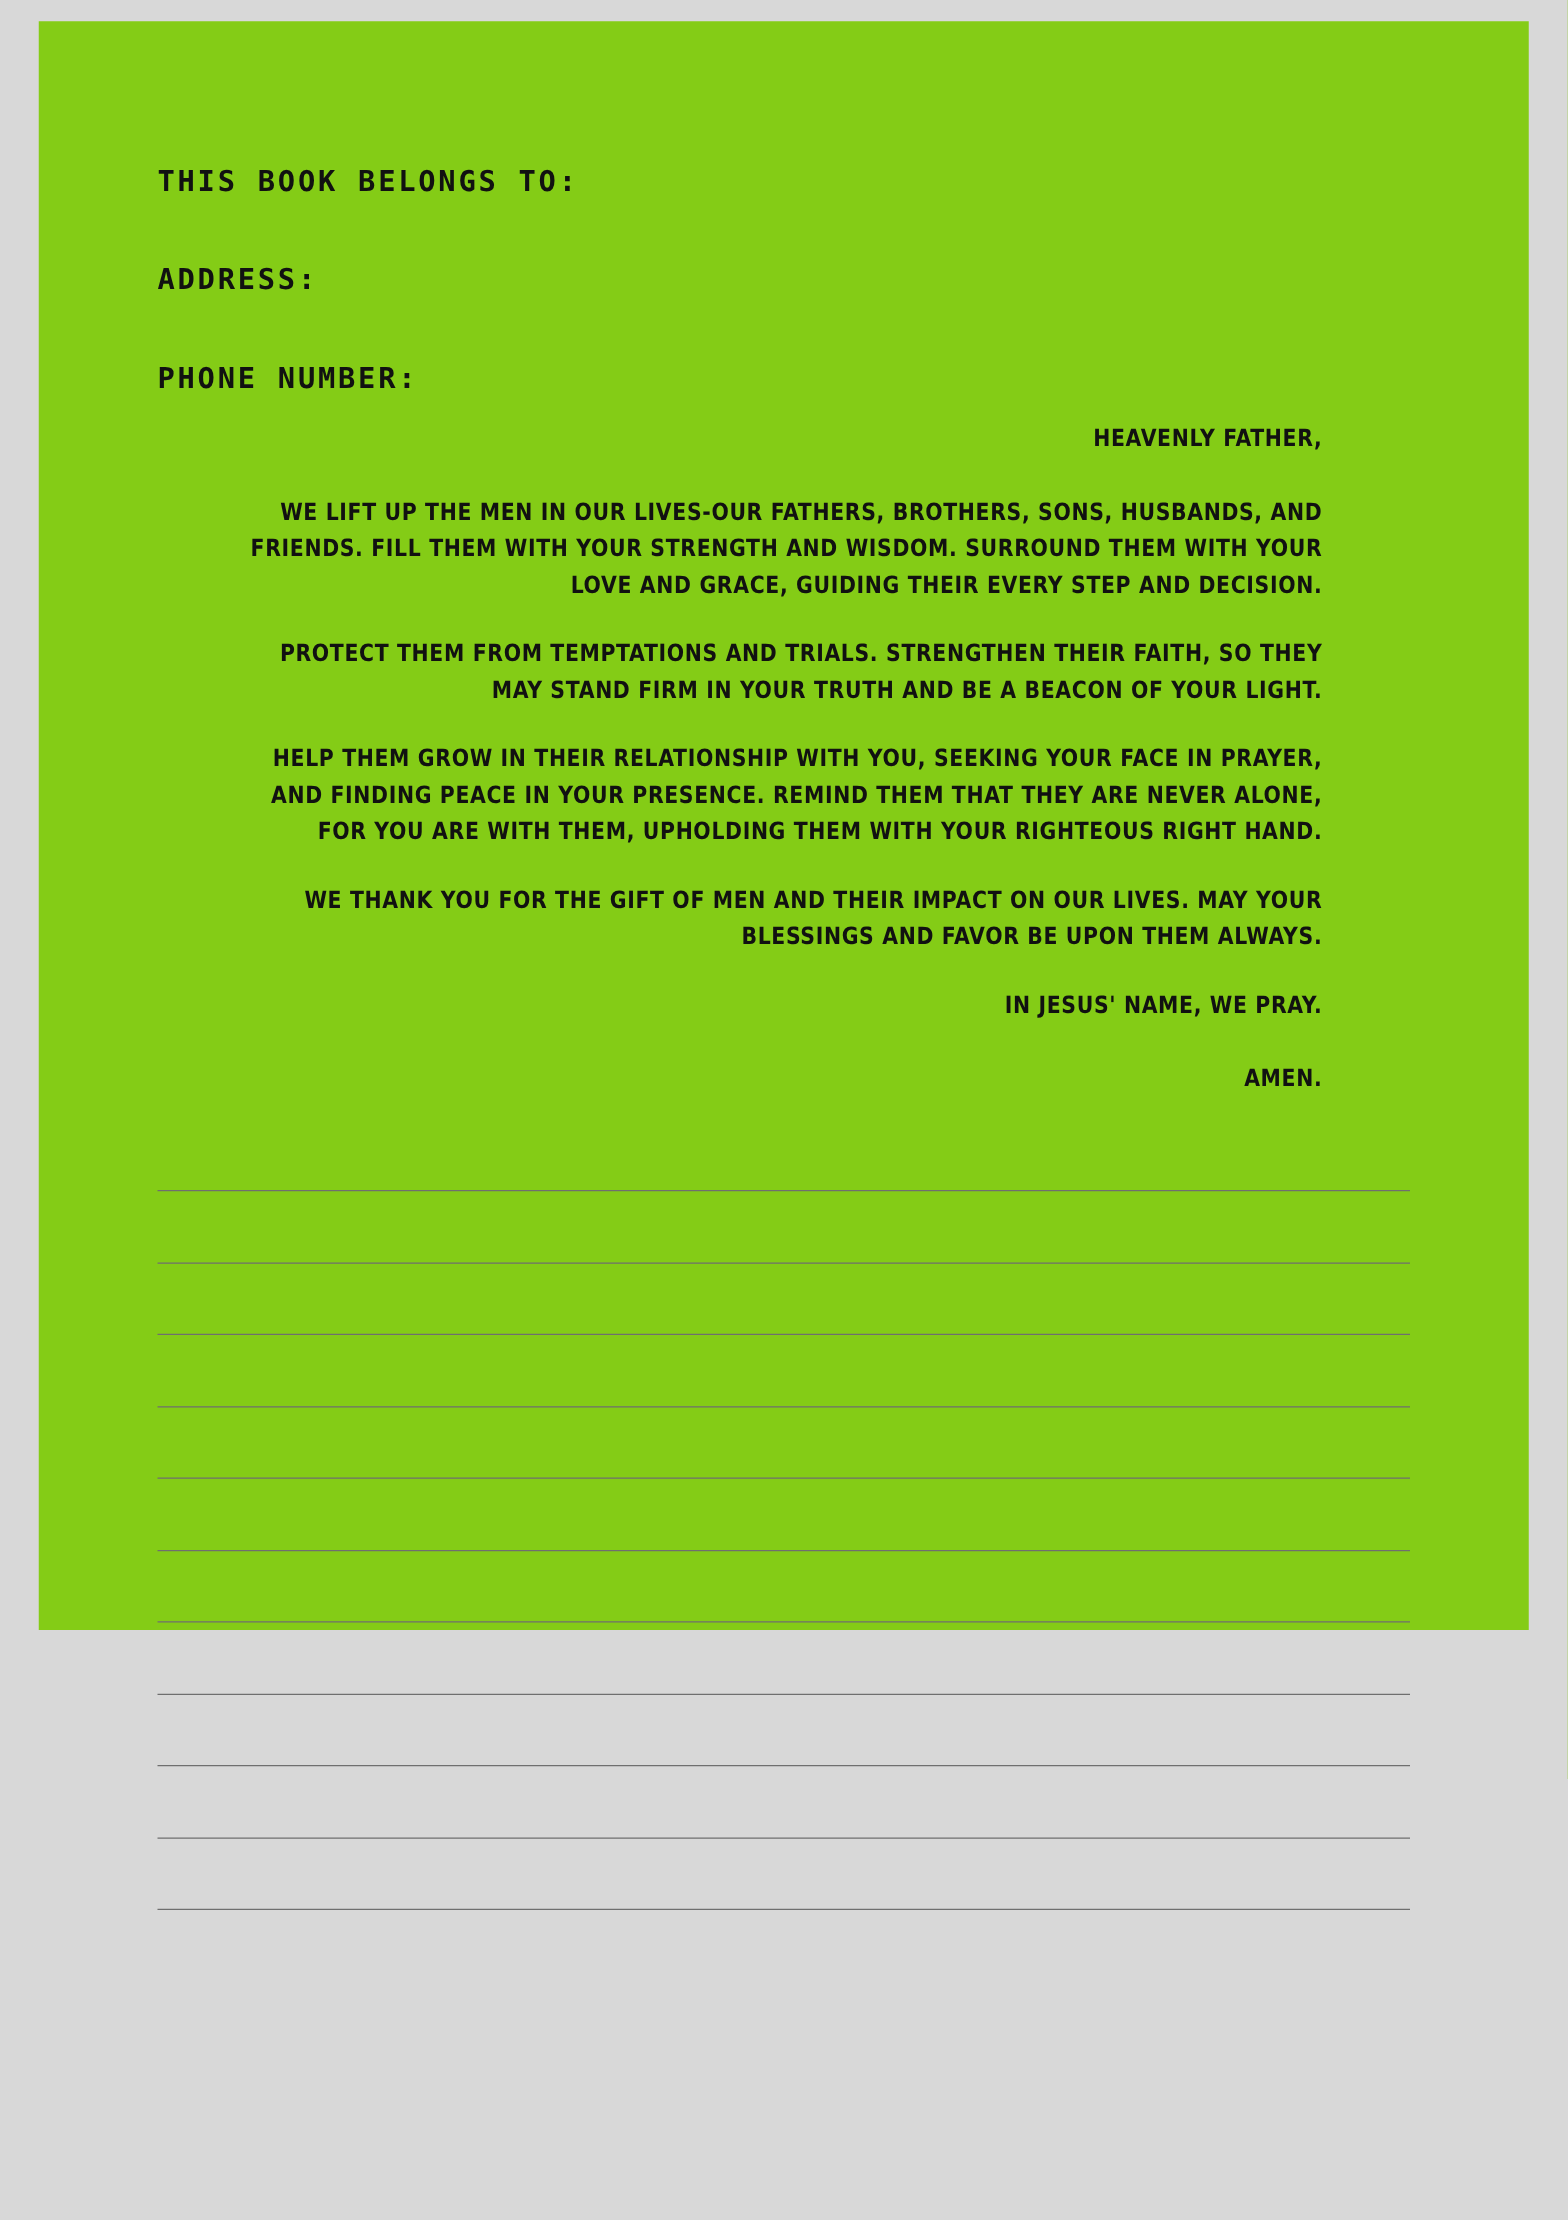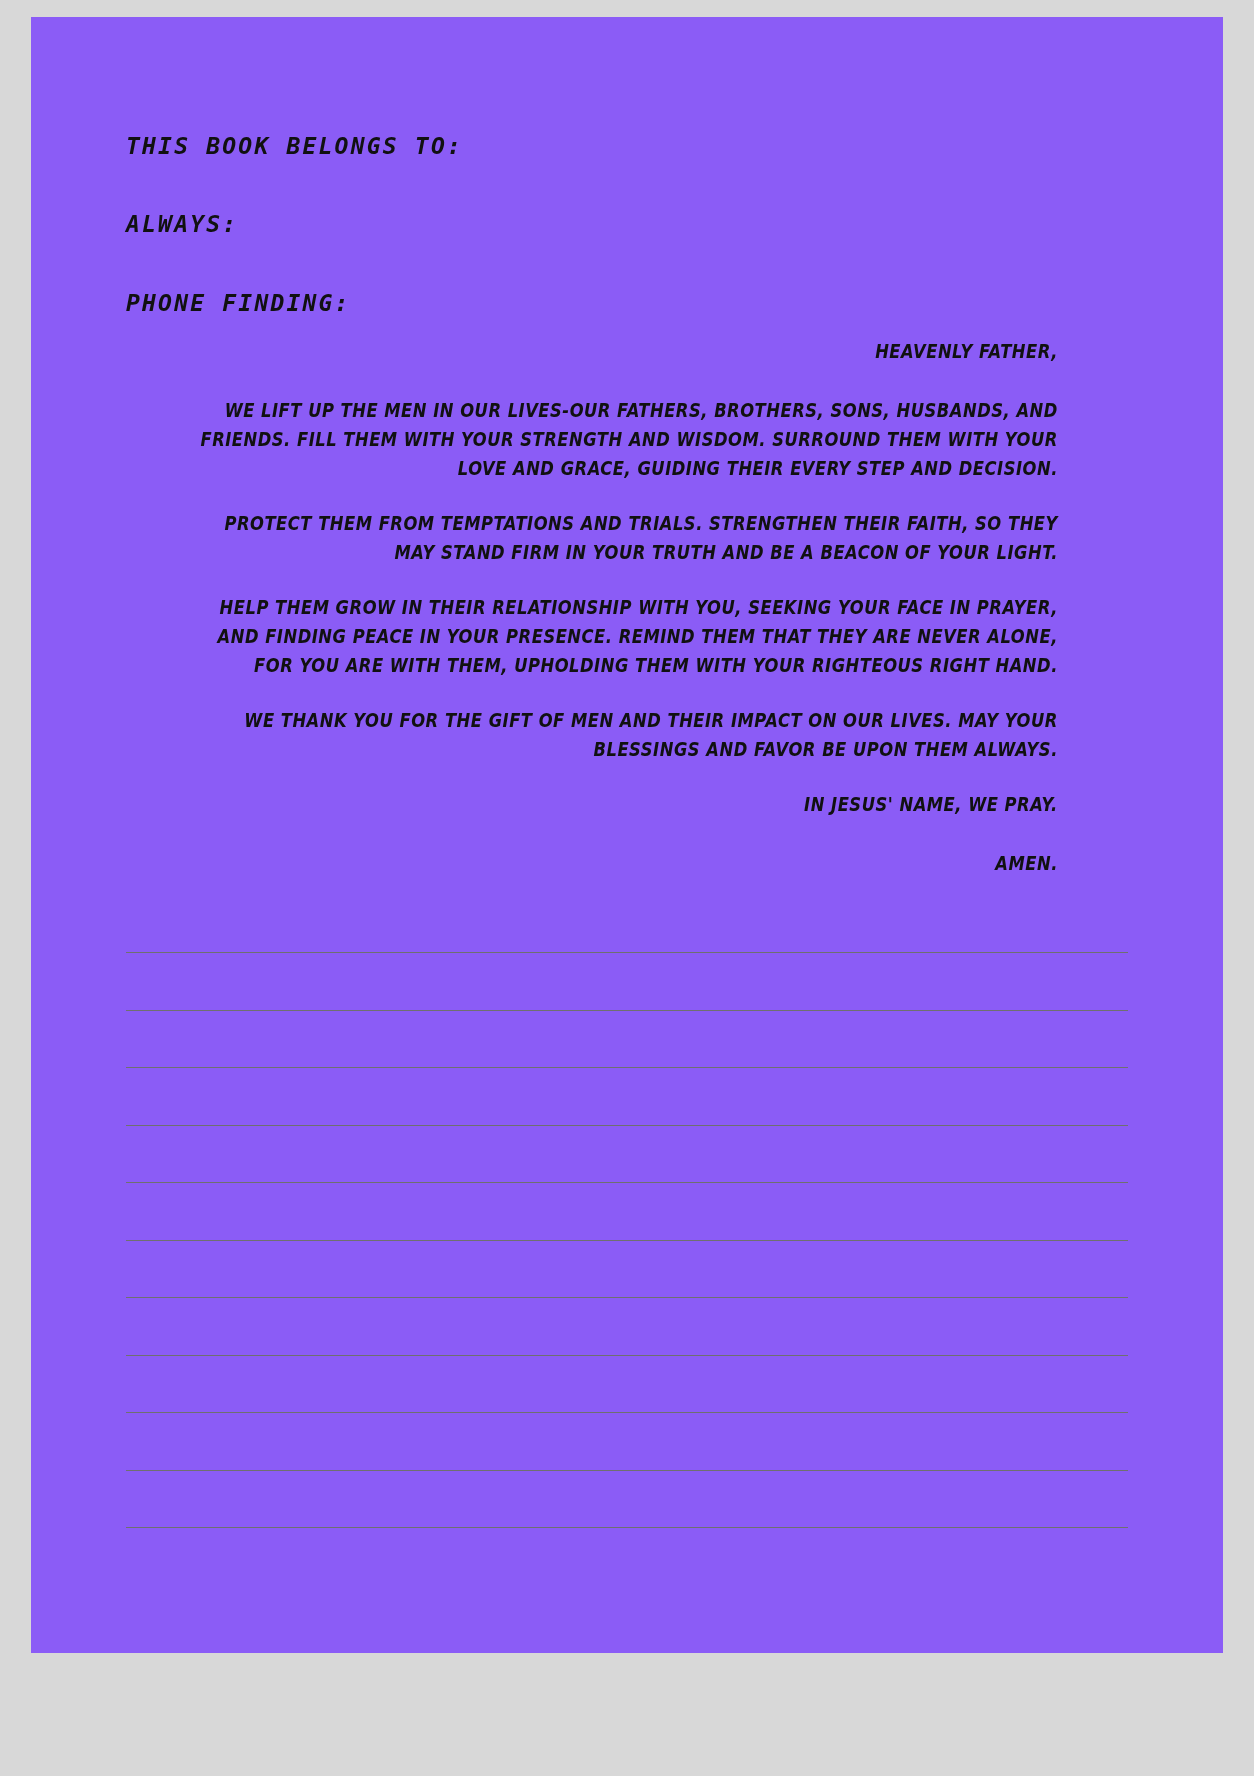--- a/index.html
+++ b/index.html
@@ -11,24 +11,23 @@
     width: 1254px;
     height: 1776px;
     font-family: "DejaVu Sans Mono", monospace;
     overflow: hidden;
   }
   .page {
     position: absolute;
     left: 31px;
     top: 17px;
     width: 1192px;
-    height: 1636px;
-    background: #8b5cf6;
+    height: 1287px;
+    background: #84cc16;
     box-sizing: border-box;
-    font-style: italic;
   }
   .content {
     position: absolute;
     left: 0;
     top: 0;
     width: 100%;
     height: 100%;
   }
 
   
@@ -83,22 +82,22 @@
     margin-bottom: 56.5px;
   }
 </style>
 </head>
 <body>
 
 <div class="page">
   <div class="content">
 
     <div class="field field-1">THIS BOOK BELONGS TO:</div>
-    <div class="field field-2">ALWAYS:</div>
-    <div class="field field-3">PHONE FINDING:</div>
+    <div class="field field-2">ADDRESS:</div>
+    <div class="field field-3">PHONE NUMBER:</div>
 
     <div class="prayer">
       <p class="salutation">HEAVENLY FATHER,</p>
       <p class="tight">WE LIFT UP THE MEN IN OUR LIVES-OUR FATHERS, BROTHERS, SONS, HUSBANDS, AND FRIENDS. FILL THEM WITH YOUR STRENGTH AND WISDOM. SURROUND THEM WITH YOUR LOVE AND GRACE, GUIDING THEIR EVERY STEP AND DECISION.</p>
       <p class="tight">PROTECT THEM FROM TEMPTATIONS AND TRIALS. STRENGTHEN THEIR FAITH, SO THEY MAY STAND FIRM IN YOUR TRUTH AND BE A BEACON OF YOUR LIGHT.</p>
       <p class="tight">HELP THEM GROW IN THEIR RELATIONSHIP WITH YOU, SEEKING YOUR FACE IN PRAYER, AND FINDING PEACE IN YOUR PRESENCE. REMIND THEM THAT THEY ARE NEVER ALONE, FOR YOU ARE WITH THEM, UPHOLDING THEM WITH YOUR RIGHTEOUS RIGHT HAND.</p>
       <p class="tight">WE THANK YOU FOR THE GIFT OF MEN AND THEIR IMPACT ON OUR LIVES. MAY YOUR BLESSINGS AND FAVOR BE UPON THEM ALWAYS.</p>
       <p class="short">IN JESUS' NAME, WE PRAY.</p>
       <p class="short">AMEN.</p>
     </div>

